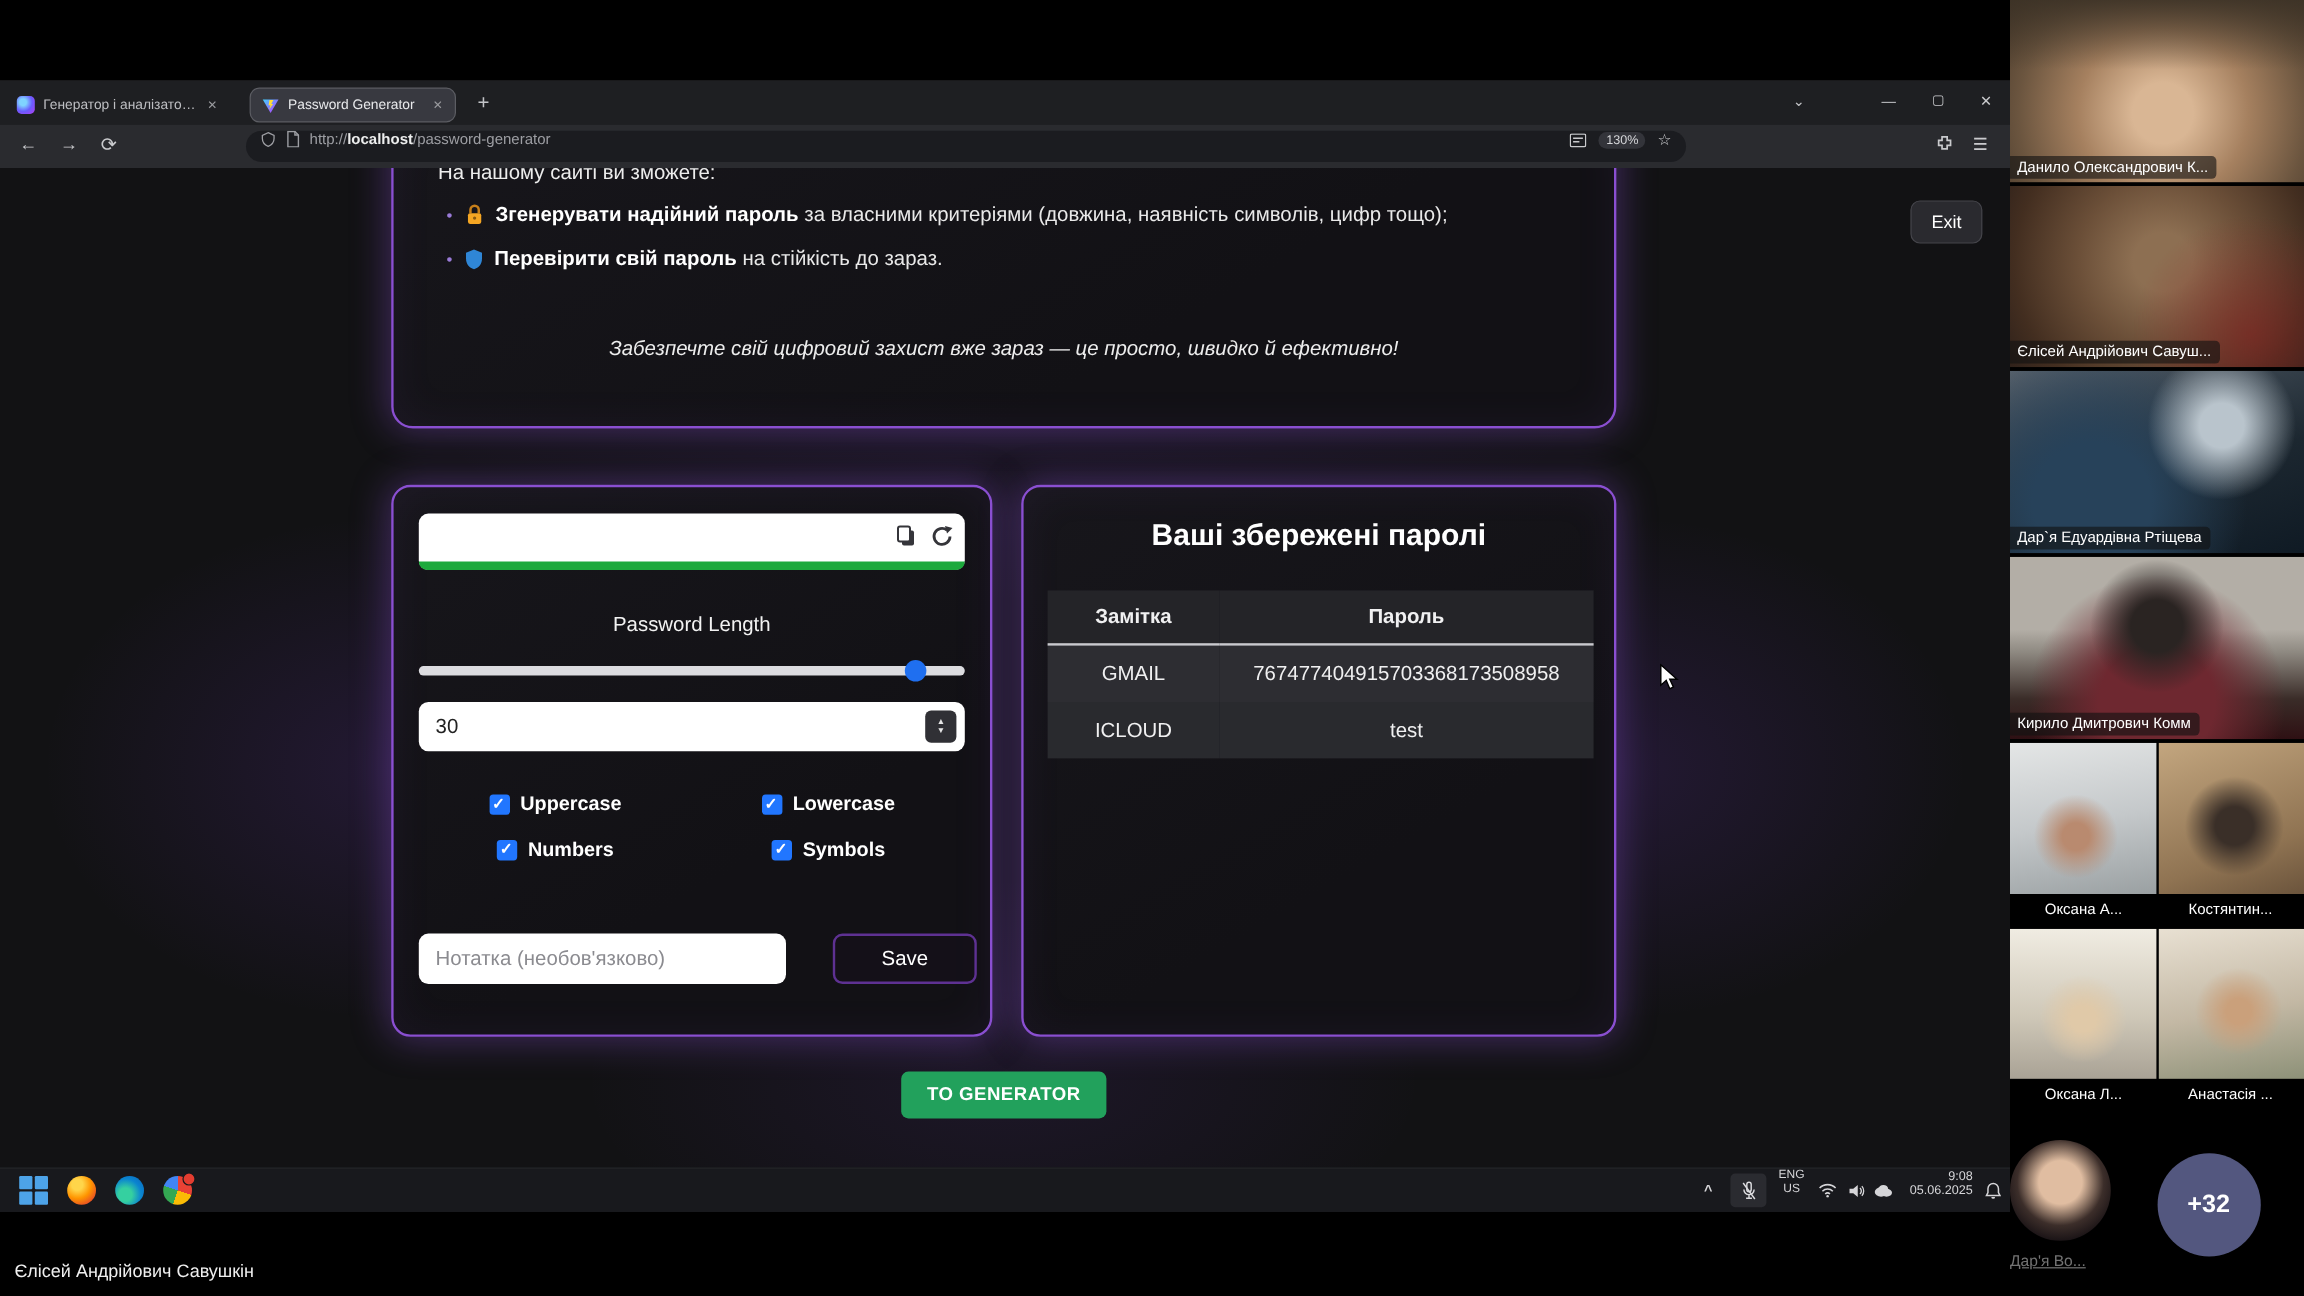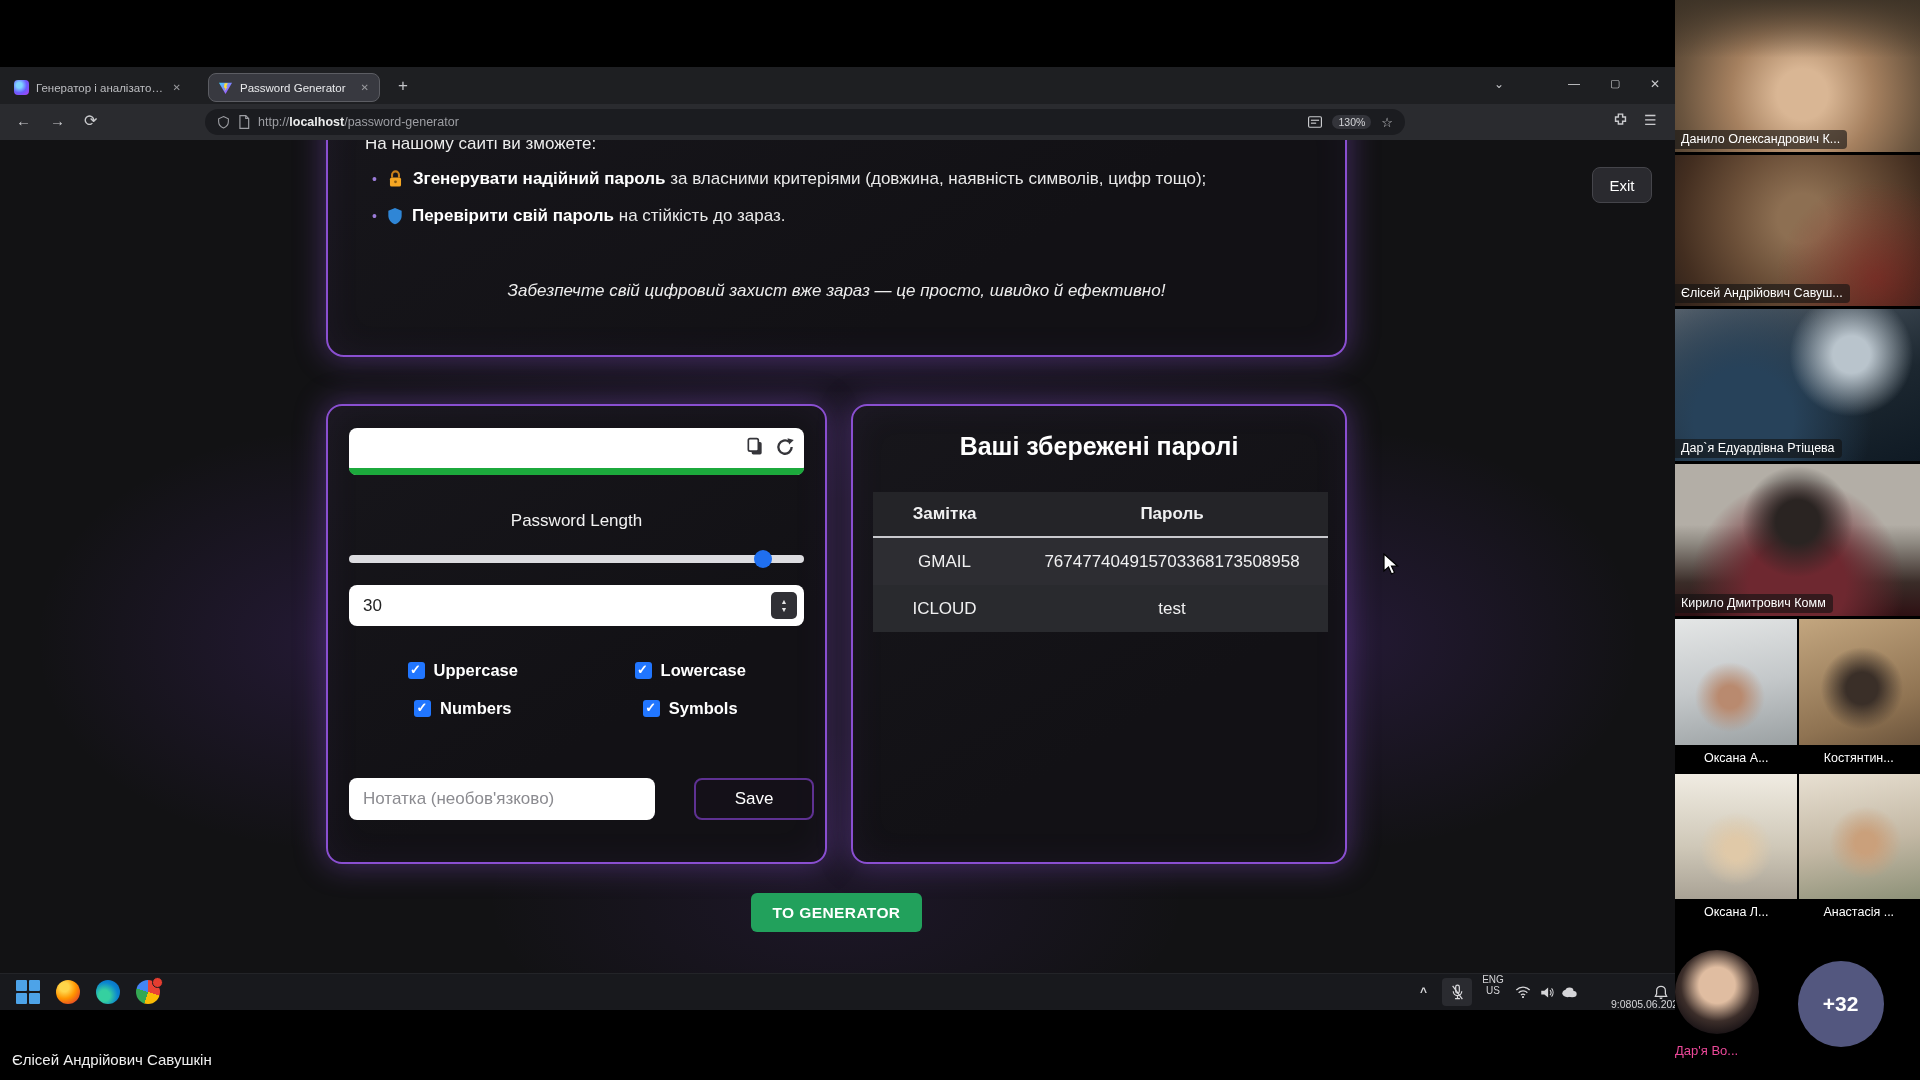--- a/index.html
+++ b/index.html
@@ -23,21 +23,21 @@
   .win-min{left:1568px;}
   .win-max{left:1610px;font-size:11px;}
   .win-close{left:1650px;}
 
   
   .toolbar{position:absolute;left:0;top:37px;width:100%;height:36px;background:#2a2b2f;}
   .navbtn{position:absolute;top:8px;color:#c9cacd;font-size:15px;}
   .nav-back{left:16px;}
   .nav-fwd{left:50px;}
   .nav-reload{left:84px;top:7px;font-size:16px;}
-  .addressbar{position:absolute;left:205px;top:5px;width:1200px;height:26px;background:#1b1c20;border-radius:14px;display:flex;align-items:center;padding:0 12px;box-sizing:border-box;font-size:12.5px;color:#9d9ea3;gap:8px;}
+  .addressbar{position:absolute;left:205px;top:5px;width:1200px;height:26px;background:#1b1c20;border-radius:14px;display:flex;align-items:flex-start;padding:0 12px;box-sizing:border-box;font-size:12.5px;color:#9d9ea3;gap:8px;}
   .addressbar .url{white-space:nowrap;}
   .addressbar .host{color:#eceded;font-weight:bold;}
   .ab-right{margin-left:auto;display:flex;align-items:center;gap:10px;}
   .zoom-badge{background:#33343a;border-radius:8px;padding:1px 6px;font-size:10.5px;color:#d4d5d8;}
   .star{font-size:13px;color:#c9cacd;}
   .tb-right{position:absolute;top:8px;color:#c9cacd;}
   .ext-icon{left:1612px;}
   .menu-icon{left:1644px;font-size:14px;}
 
   
@@ -100,41 +100,41 @@
   .app-icon{left:136px;border-radius:50%;background:conic-gradient(#e94235 0 30%,#fbbc05 30% 55%,#34a853 55% 80%,#4285f4 80% 100%);}
   .app-badge{position:absolute;right:-3px;top:-3px;width:9px;height:9px;border-radius:50%;background:#e43d30;border:1px solid #18191d;}
   .tray{position:absolute;top:0;height:36px;display:flex;align-items:center;color:#d5d5d8;}
   .tray-chev{left:1420px;font-size:12px;font-weight:bold;}
   .mic-box{left:1442px;width:30px;height:28px;top:4px;background:#2a2b30;border-radius:4px;justify-content:center;}
   .lang{left:1480px;flex-direction:column;font-size:10px;line-height:11px;align-items:center;width:26px;}
   .tray-ic{justify-content:center;width:22px;}
   .wifi{left:1512px;}
   .vol{left:1536px;}
   .cloud{left:1558px;font-size:15px;}
-  .clock{left:1584px;align-items:flex-end;font-size:10.5px;line-height:12px;width:60px;margin-left:27px;}
+  .clock{left:1584px;flex-direction:column;align-items:flex-end;font-size:10.5px;line-height:12px;width:60px;}
   .bell{left:1650px;}
 
   
   .exit-btn{position:absolute;left:1592px;top:167px;width:60px;height:36px;background:#2a2a2f;border:1px solid #45454b;border-radius:8px;color:#fff;font-size:15px;font-family:"Liberation Sans",sans-serif;}
   .speaker-name{position:absolute;left:12px;top:1051px;font-size:15px;color:#efefef;}
 
   
   .sidebar{position:absolute;left:1675px;top:0;width:245px;height:1080px;background:#000;display:grid;grid-template-rows:repeat(7,1fr);row-gap:3px;}
   .tile{position:relative;overflow:hidden;background:#000;}
   .vid{position:absolute;inset:0;}
   .tile-name{position:absolute;left:0;bottom:3px;max-width:96%;background:rgba(18,18,18,.62);color:#fff;font-size:12.5px;padding:2px 7px 3px 6px;border-radius:0 4px 4px 0;white-space:nowrap;overflow:hidden;text-overflow:ellipsis;box-sizing:border-box;}
   .pair{display:flex;flex-direction:column;}
   .pair-videos{flex:1;display:flex;gap:2px;position:relative;}
   .pair-videos .half-vid{flex:1;position:relative;}
   .pair-names{height:26px;display:flex;align-items:center;background:#000;}
   .pair-names span{flex:1;text-align:center;color:#fff;font-size:12.5px;white-space:nowrap;overflow:hidden;}
   .pair-special{display:flex;flex-direction:row;}
   .ps-half{flex:1;display:flex;flex-direction:column;align-items:flex-start;justify-content:center;gap:9px;}
   .avatar{width:84px;height:84px;border-radius:50%;background:radial-gradient(circle at 50% 42%,#e0bda1 0 28%,#3c2e2a 56%,#171114 78%);}
-  .ps-name{color:#ec4899;font-size:13px;}
+  .ps-name{color:#737373;font-size:13px;text-decoration:underline;}
   .plus-circle{width:86px;height:86px;border-radius:50%;background:#53577f;display:flex;align-items:center;justify-content:center;color:#fff;font-size:21px;font-weight:bold;}
 
   .v1{background:linear-gradient(180deg,rgba(60,50,38,.9),rgba(0,0,0,0) 38%),radial-gradient(circle at 52% 62%,#d9b694 0 16%,#a5805f 45%,#6b553f 76%,#493a2b 100%);}
   .v2{background:radial-gradient(circle at 82% 82%,rgba(140,32,32,.55),transparent 42%),radial-gradient(circle at 52% 42%,#8d6f52 0 16%,#6b4f38 46%,#432e20 80%,#2f211a 100%);}
   .v3{background:radial-gradient(circle at 72% 30%,#b9c4cc 0 9%,transparent 30%),radial-gradient(circle at 28% 72%,#27425a 0 24%,transparent 62%),linear-gradient(160deg,#55606b,#1c2730 60%,#0f1a24);}
   .v4{background:radial-gradient(circle at 50% 38%,#2a2422 0 14%,transparent 36%),radial-gradient(circle at 50% 80%,#6e2830 0 28%,transparent 62%),linear-gradient(180deg,#b3aea6 0 40%,#8f8a82 52%,#3a2c28 78%,#2e1013);}
   .v5a{background:radial-gradient(circle at 45% 62%,#b98a6f 0 11%,transparent 34%),linear-gradient(170deg,#e4e6e6,#c4c8ca 52%,#9aa0a2);}
   .v5b{background:radial-gradient(circle at 52% 55%,#3a2f28 0 17%,transparent 44%),linear-gradient(160deg,#c3a67f,#8f7352 70%,#6b543c);}
   .v6a{background:radial-gradient(circle at 50% 60%,#e0c9a8 0 11%,transparent 38%),linear-gradient(180deg,#f0ece2,#cfc8b8 58%,#a9a295);}
   .v6b{background:radial-gradient(circle at 55% 55%,#caa07b 0 11%,transparent 38%),linear-gradient(170deg,#e8e0d2,#c3b8a4 55%,#8d9178);}

